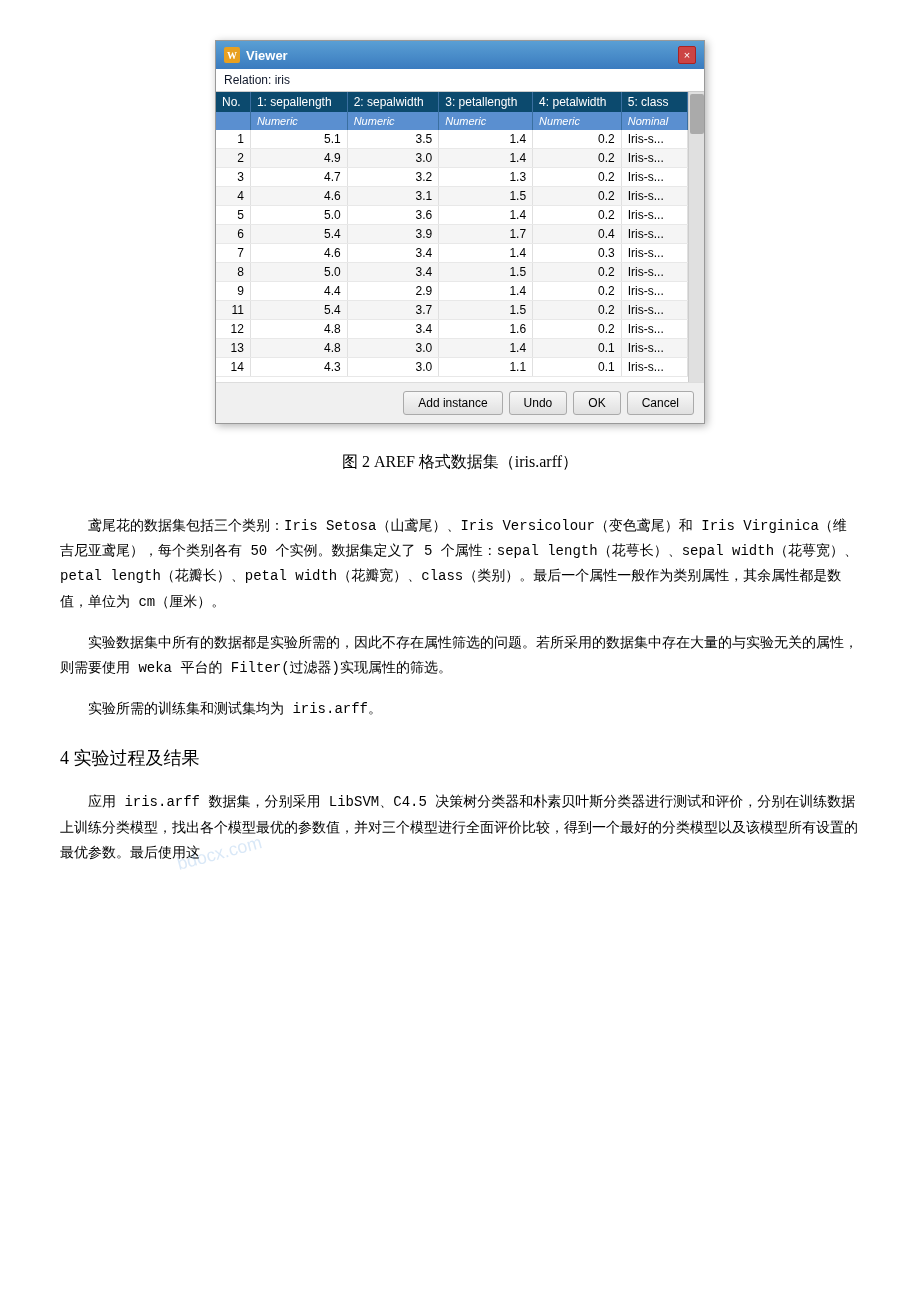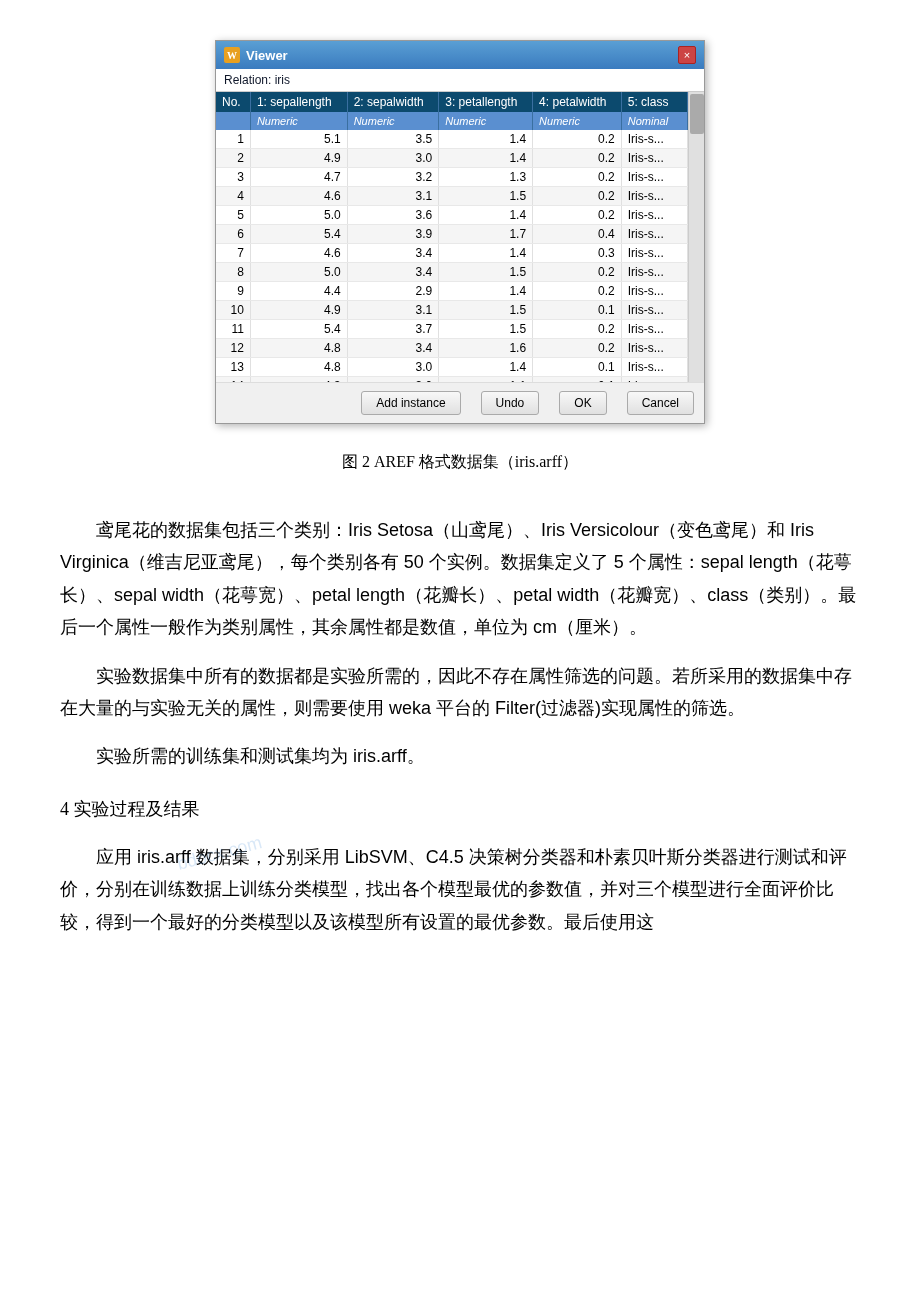--- a/index.html
+++ b/index.html
@@ -148,21 +148,21 @@
       height: 40px;
       background: #aaa;
       margin: 2px auto;
       border-radius: 2px;
     }
 
     
     .viewer-buttons {
       display: flex;
       justify-content: flex-end;
-      gap: 20px;
+      gap: 6px;
       padding: 8px 10px;
       border-top: 1px solid #ddd;
       background: #f0f0f0;
     }
 
     .viewer-btn {
       padding: 4px 14px;
       font-size: 12px;
       font-family: Arial, sans-serif;
       background: linear-gradient(to bottom, #f8f8f8, #e0e0e0);
@@ -192,22 +192,22 @@
       right: 220px;
       top: 360px;
     }
 
     
     .paragraph {
       width: 100%;
       text-indent: 2em;
       line-height: 1.8;
       margin-bottom: 16px;
-      font-size: 18px;
-      font-family: Liberation Sans, sans-serif;
+      font-size: 14px;
+      font-family: Liberation Mono, monospace;
     }
 
     .section-title {
       width: 100%;
       font-size: 18px;
       font-family: "SimSun", "宋体", serif;
       font-weight: normal;
       margin-bottom: 20px;
       margin-top: 8px;
     }
@@ -321,28 +321,20 @@
               </tr>
               <tr>
                 <td class="td-no">9</td>
                 <td class="td-num">4.4</td>
                 <td class="td-num">2.9</td>
                 <td class="td-num">1.4</td>
                 <td class="td-num">0.2</td>
                 <td class="td-cls">Iris-s...</td>
               </tr>
               <tr>
-                <td class="td-no">10</td>
-                <td class="td-num">4.9</td>
-                <td class="td-num">3.1</td>
-                <td class="td-num">1.5</td>
-                <td class="td-num">0.1</td>
-                <td class="td-cls">Iris-s...</td>
-              </tr>
-              <tr>
                 <td class="td-no">11</td>
                 <td class="td-num">5.4</td>
                 <td class="td-num">3.7</td>
                 <td class="td-num">1.5</td>
                 <td class="td-num">0.2</td>
                 <td class="td-cls">Iris-s...</td>
               </tr>
               <tr>
                 <td class="td-no">12</td>
                 <td class="td-num">4.8</td>

